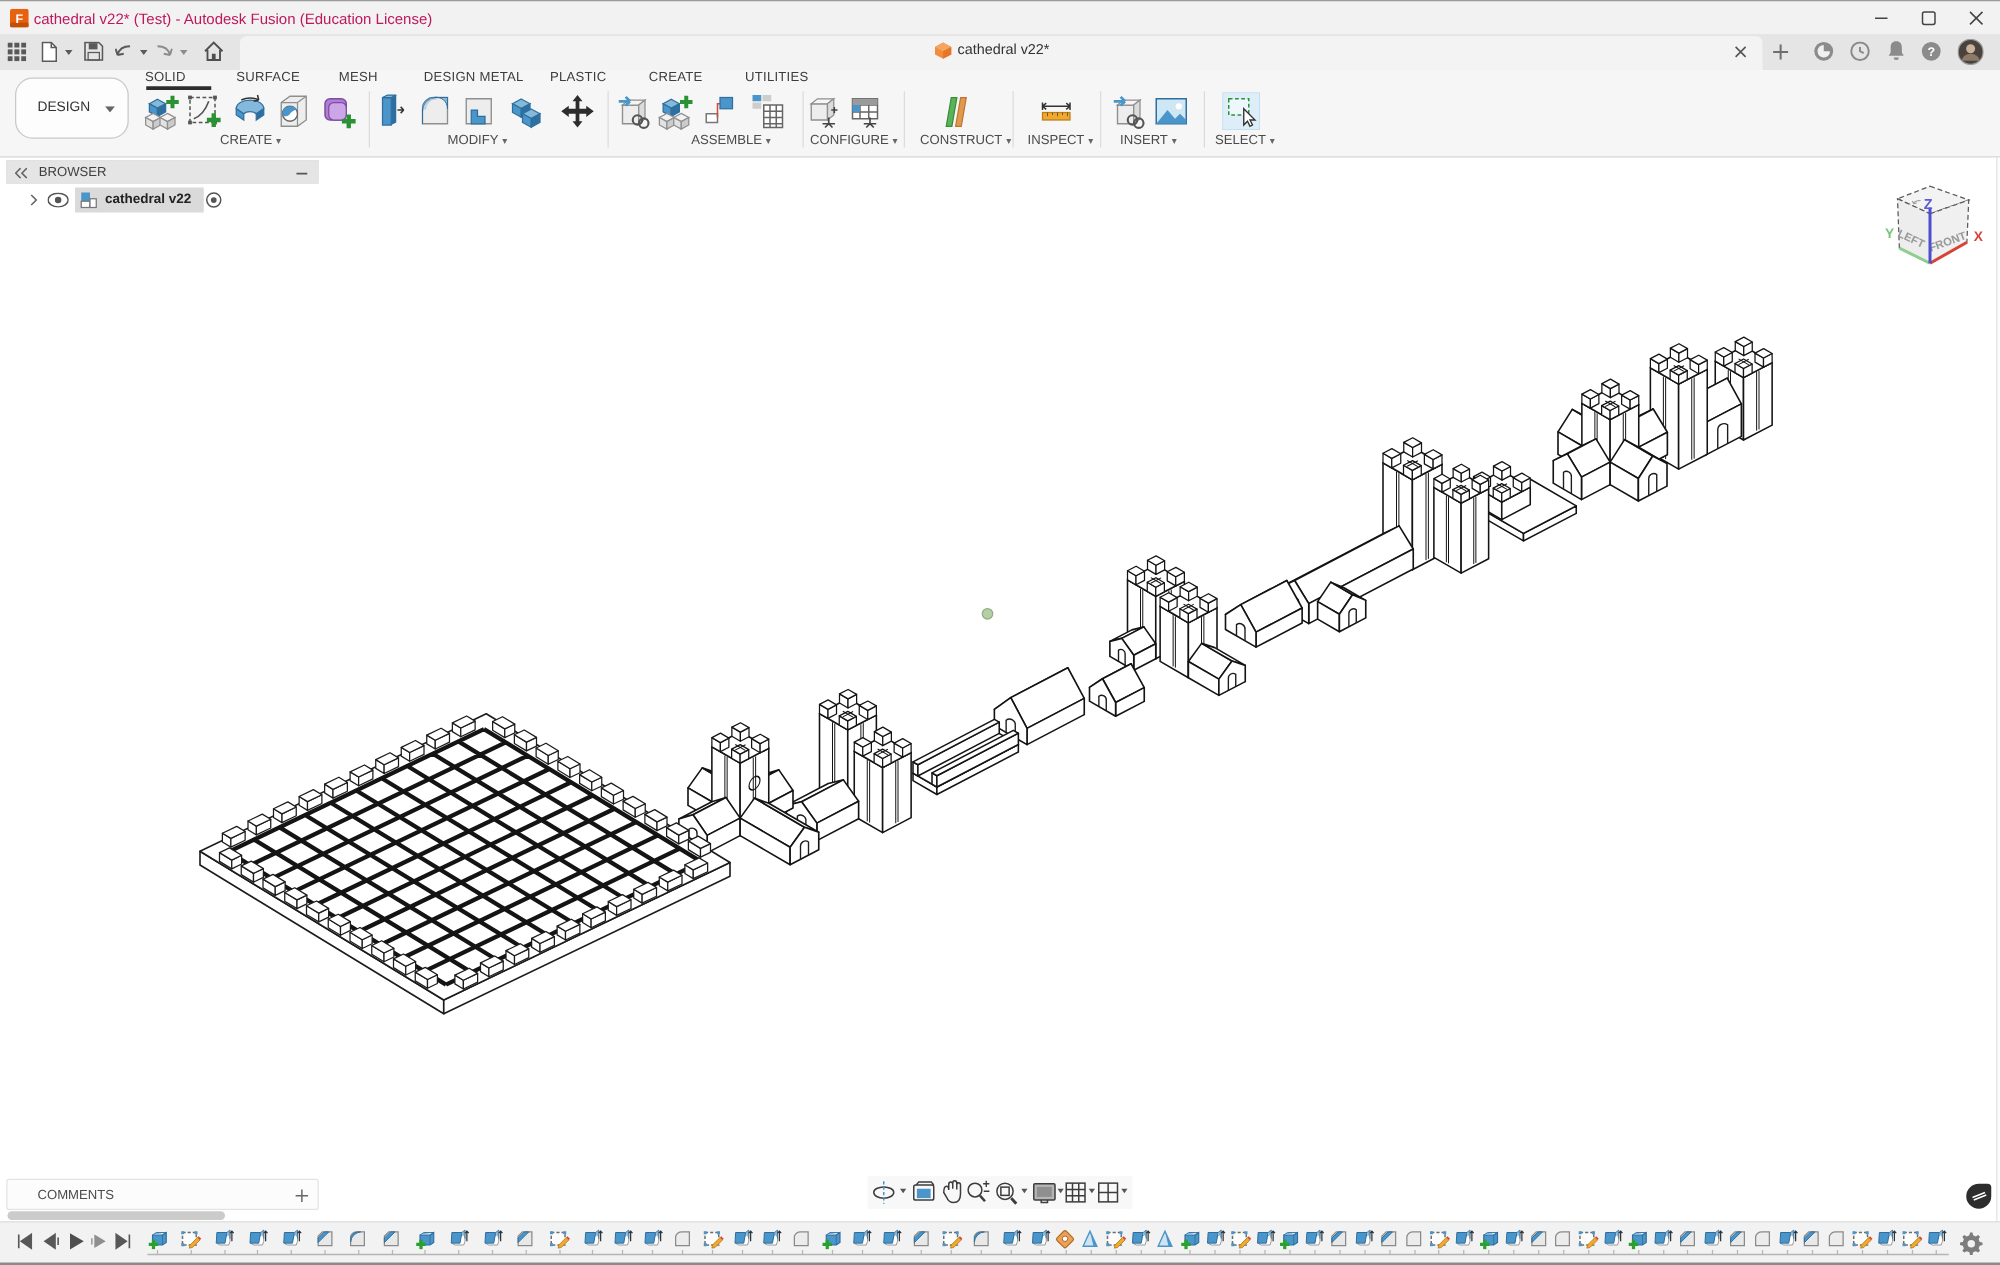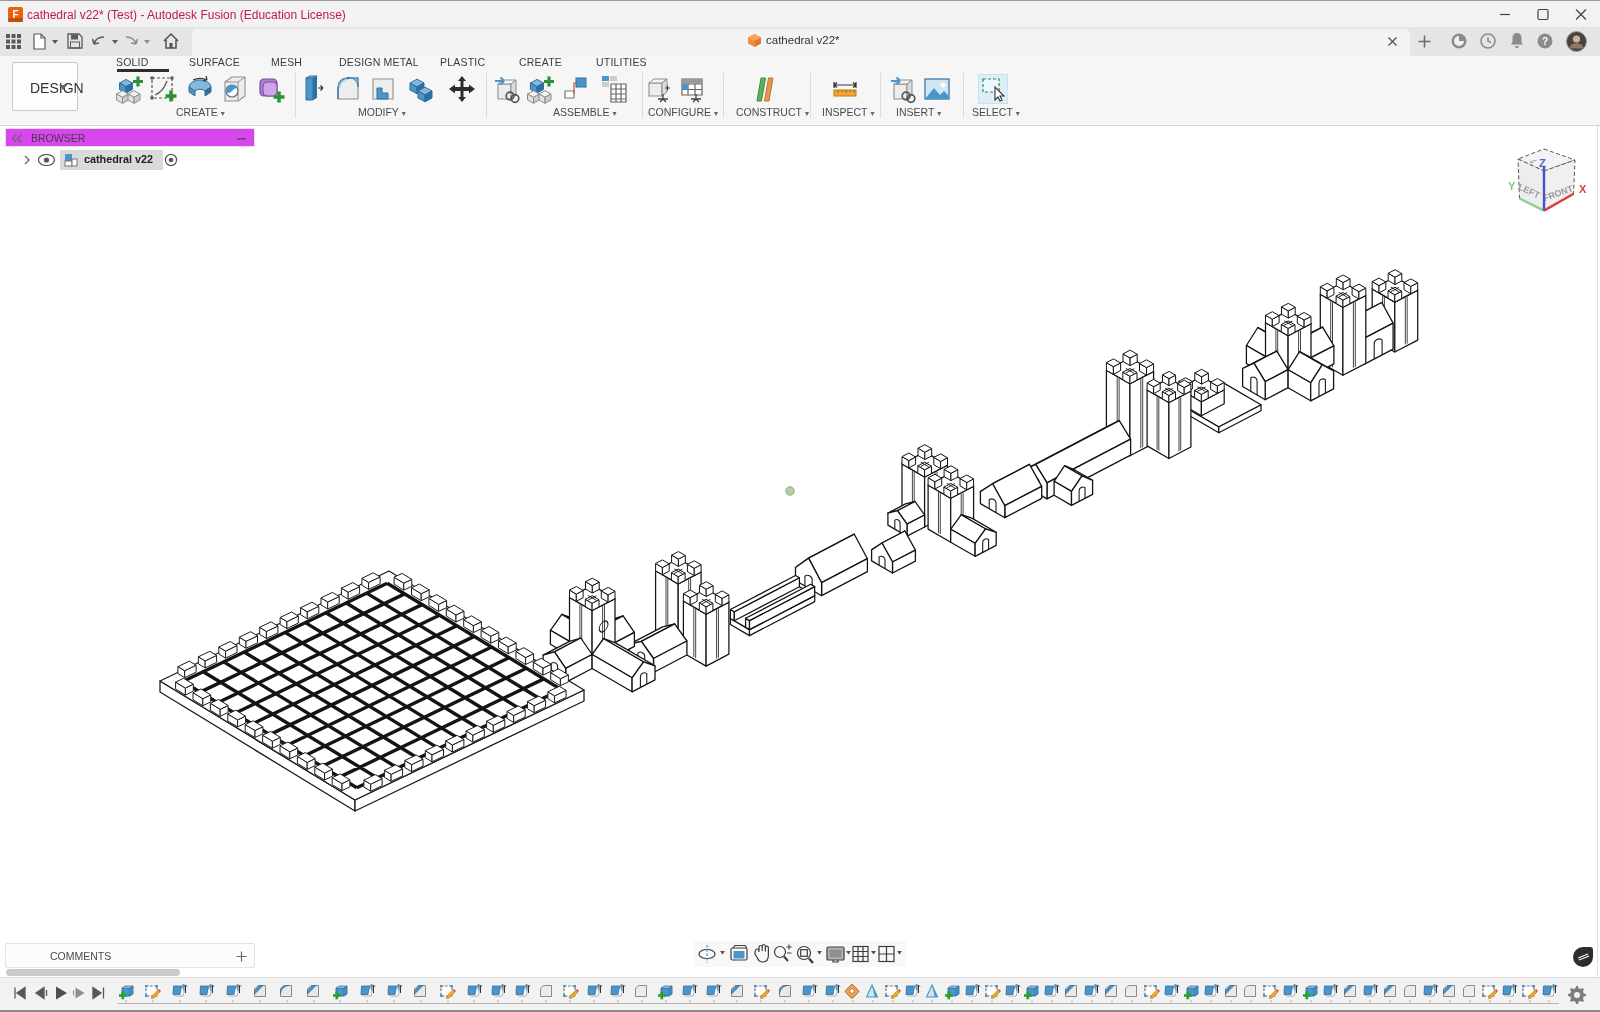--- a/index.html
+++ b/index.html
@@ -7,21 +7,21 @@
 #titlebar .tt{position:absolute;left:27px;top:7px;font-size:12px;color:#be185d}
 #tabrow{left:0;top:27px;width:1600px;height:29px;background:#e5e5e5}
 #activetab{position:absolute;left:192px;top:2px;width:1218px;height:27px;background:#f3f3f3;border-radius:5px 5px 0 0}
 #tabtitle{position:absolute;left:766px;top:7px;font-size:11.5px;color:#333}
 #ribbon{left:0;top:56px;width:1600px;height:70px;background:#f6f6f6;border-bottom:1px solid #d8d8d8}
 .rtab{position:absolute;top:0px;font-size:10.5px;color:#3c3c3c;letter-spacing:0.2px}
 .rgl{position:absolute;top:50px;font-size:10.5px;color:#4a4a4a}
 .rgl i{font-style:normal;font-size:8px;color:#666;margin-left:3px}
 .rsep{position:absolute;top:17px;height:45px;width:1px;background:#dcdcdc}
 #solidline{position:absolute;left:117px;top:13px;width:52px;height:3px;background:#2d2d2d}
-#browserhead{left:5px;top:128px;width:250px;height:19px;background:#d946ef;border:1px solid #e2e2e2;font-size:10.5px;color:#3f3f3f;line-height:18px}
+#browserhead{left:5px;top:128px;width:250px;height:19px;background:#e5e5e5;border:1px solid #e2e2e2;font-size:10.5px;color:#3f3f3f;line-height:18px}
 #browseritem{left:5px;top:150px;width:250px;height:21px;font-size:11px;color:#222}
 #comments{left:5px;top:943px;width:250px;height:25px;background:#fcfcfc;border:1px solid #e3e3e3;border-radius:2px;font-size:10.5px;color:#4a4a4a;line-height:24px}
 #hscroll{left:6px;top:969px;width:174px;height:7px;background:#cbcbcb;border-radius:3.5px}
 #timeline{left:0;top:977px;width:1600px;height:35px;background:#f2f2f2;border-top:1px solid #ddd}
 #navbar{left:694px;top:941px;width:212px;height:26px;background:#f8f8f8}
 #botline{left:0;top:1010px;width:1600px;height:2px;background:#8a8a8a}
 .ws{position:absolute;top:0;width:38px;height:27px}
 </style></head><body>
 
 <svg class="abs" style="left:0;top:126px" width="1600" height="886" viewBox="0 126 1600 886">
@@ -582,21 +582,21 @@
     </svg>
  <svg class="abs" style="left:1566px;top:4px" width="21" height="21" viewBox="0 0 21 21">
       <circle cx="10.5" cy="10.5" r="10" fill="#4a423c"></circle>
       <circle cx="10.5" cy="8" r="3.6" fill="#c9b39a"></circle>
       <path d="M3.5 17.5 a7 5.5 0 0 1 14 0 Z" fill="#8a7a66"></path>
       <circle cx="10.5" cy="10.5" r="10" fill="none" stroke="#9a9a9a" stroke-width="1"></circle>
     </svg>
 </div>
 
 <div id="ribbon" class="abs">
- <div id="designbox" class="abs" style="left:12px;top:6px;width:66px;height:49px;background:#fdfdfd;border:1px solid #c9c9c9;border-radius:2px;font-size:14px;color:#333;">
+ <div id="designbox" class="abs" style="left:12px;top:6px;width:91px;height:49px;background:#fdfdfd;border:1px solid #c9c9c9;border-radius:14px;font-size:11px;color:#333;">
       <span style="position:absolute;left:17px;top:17px">DESIGN</span>
       <svg style="position:absolute;right:10px;top:22px" width="8" height="5">
         <path d="M0 0 L8 0 L4 5 Z" fill="#666"></path>
       </svg>
     </div>
  <div class="rtab" style="left:116px">SOLID</div>
     <div id="solidline"></div>
  <div class="rtab" style="left:189px">SURFACE</div>
  <div class="rtab" style="left:271px">MESH</div>
  <div class="rtab" style="left:339px">DESIGN METAL</div>
@@ -792,21 +792,21 @@
 <text x="58" y="58" font-size="9" fill="#999999" font-weight="bold" text-anchor="middle" transform="rotate(-20 59 55)" font-family="Liberation Sans">FRONT</text>
 <path d="M19.5 60.5 L44 72.6" stroke="#8fce8f" stroke-width="2.4"></path>
 <path d="M44 72.6 L73.6 55.8" stroke="#d84338" stroke-width="2.4"></path>
 <path d="M44 72.6 V28" stroke="#4d4dd0" stroke-width="2.4"></path>
 <text x="8" y="52" font-size="11" fill="#7cc47c" font-weight="bold">Y</text>
 <text x="79" y="55" font-size="11" fill="#d84338" font-weight="bold">X</text>
 <text x="39" y="29" font-size="11.5" fill="#5c5cd6" font-weight="bold">Z</text>
 <path d="M31 25 a5.5 2.8 0 0 1 5.5 -2.6 M31 25 l-1.2 -2.2 M31 25 l2.4 -0.6" stroke="#9a9a9a" stroke-width="0.9" fill="none"></path>
 </svg>
 
-<div id="comments" class="abs"><span style="margin-left:44px">COMMENTS</span><svg style="position:absolute;left:230px;top:7px" width="11" height="11" viewBox="0 0 11 11">
+<div id="comments" class="abs"><span style="margin-left:24px">COMMENTS</span><svg style="position:absolute;left:230px;top:7px" width="11" height="11" viewBox="0 0 11 11">
       <path d="M5.5 0.5 V10.5 M0.5 5.5 H10.5" stroke="#666" stroke-width="1.2"></path>
     </svg></div>
 <div id="hscroll" class="abs"></div>
 <div id="navbar" class="abs"><svg width="212" height="26" viewBox="0 0 212 26">
 <g stroke="#3d3d3d" fill="none" stroke-width="1.2">
 <ellipse cx="13" cy="13" rx="8" ry="4.5"></ellipse>
 <path d="M13 4 V22" stroke="#4a95c9" stroke-dasharray="2.5 1.8"></path>
 <path d="M26 10 l5 0 l-2.5 3.5 Z" fill="#555" stroke="none"></path>
 <rect x="37" y="7" width="16" height="12" rx="1.5"></rect>
         <rect x="39.5" y="10" width="11" height="7.5" fill="#4a95c9" stroke="none"></rect>

